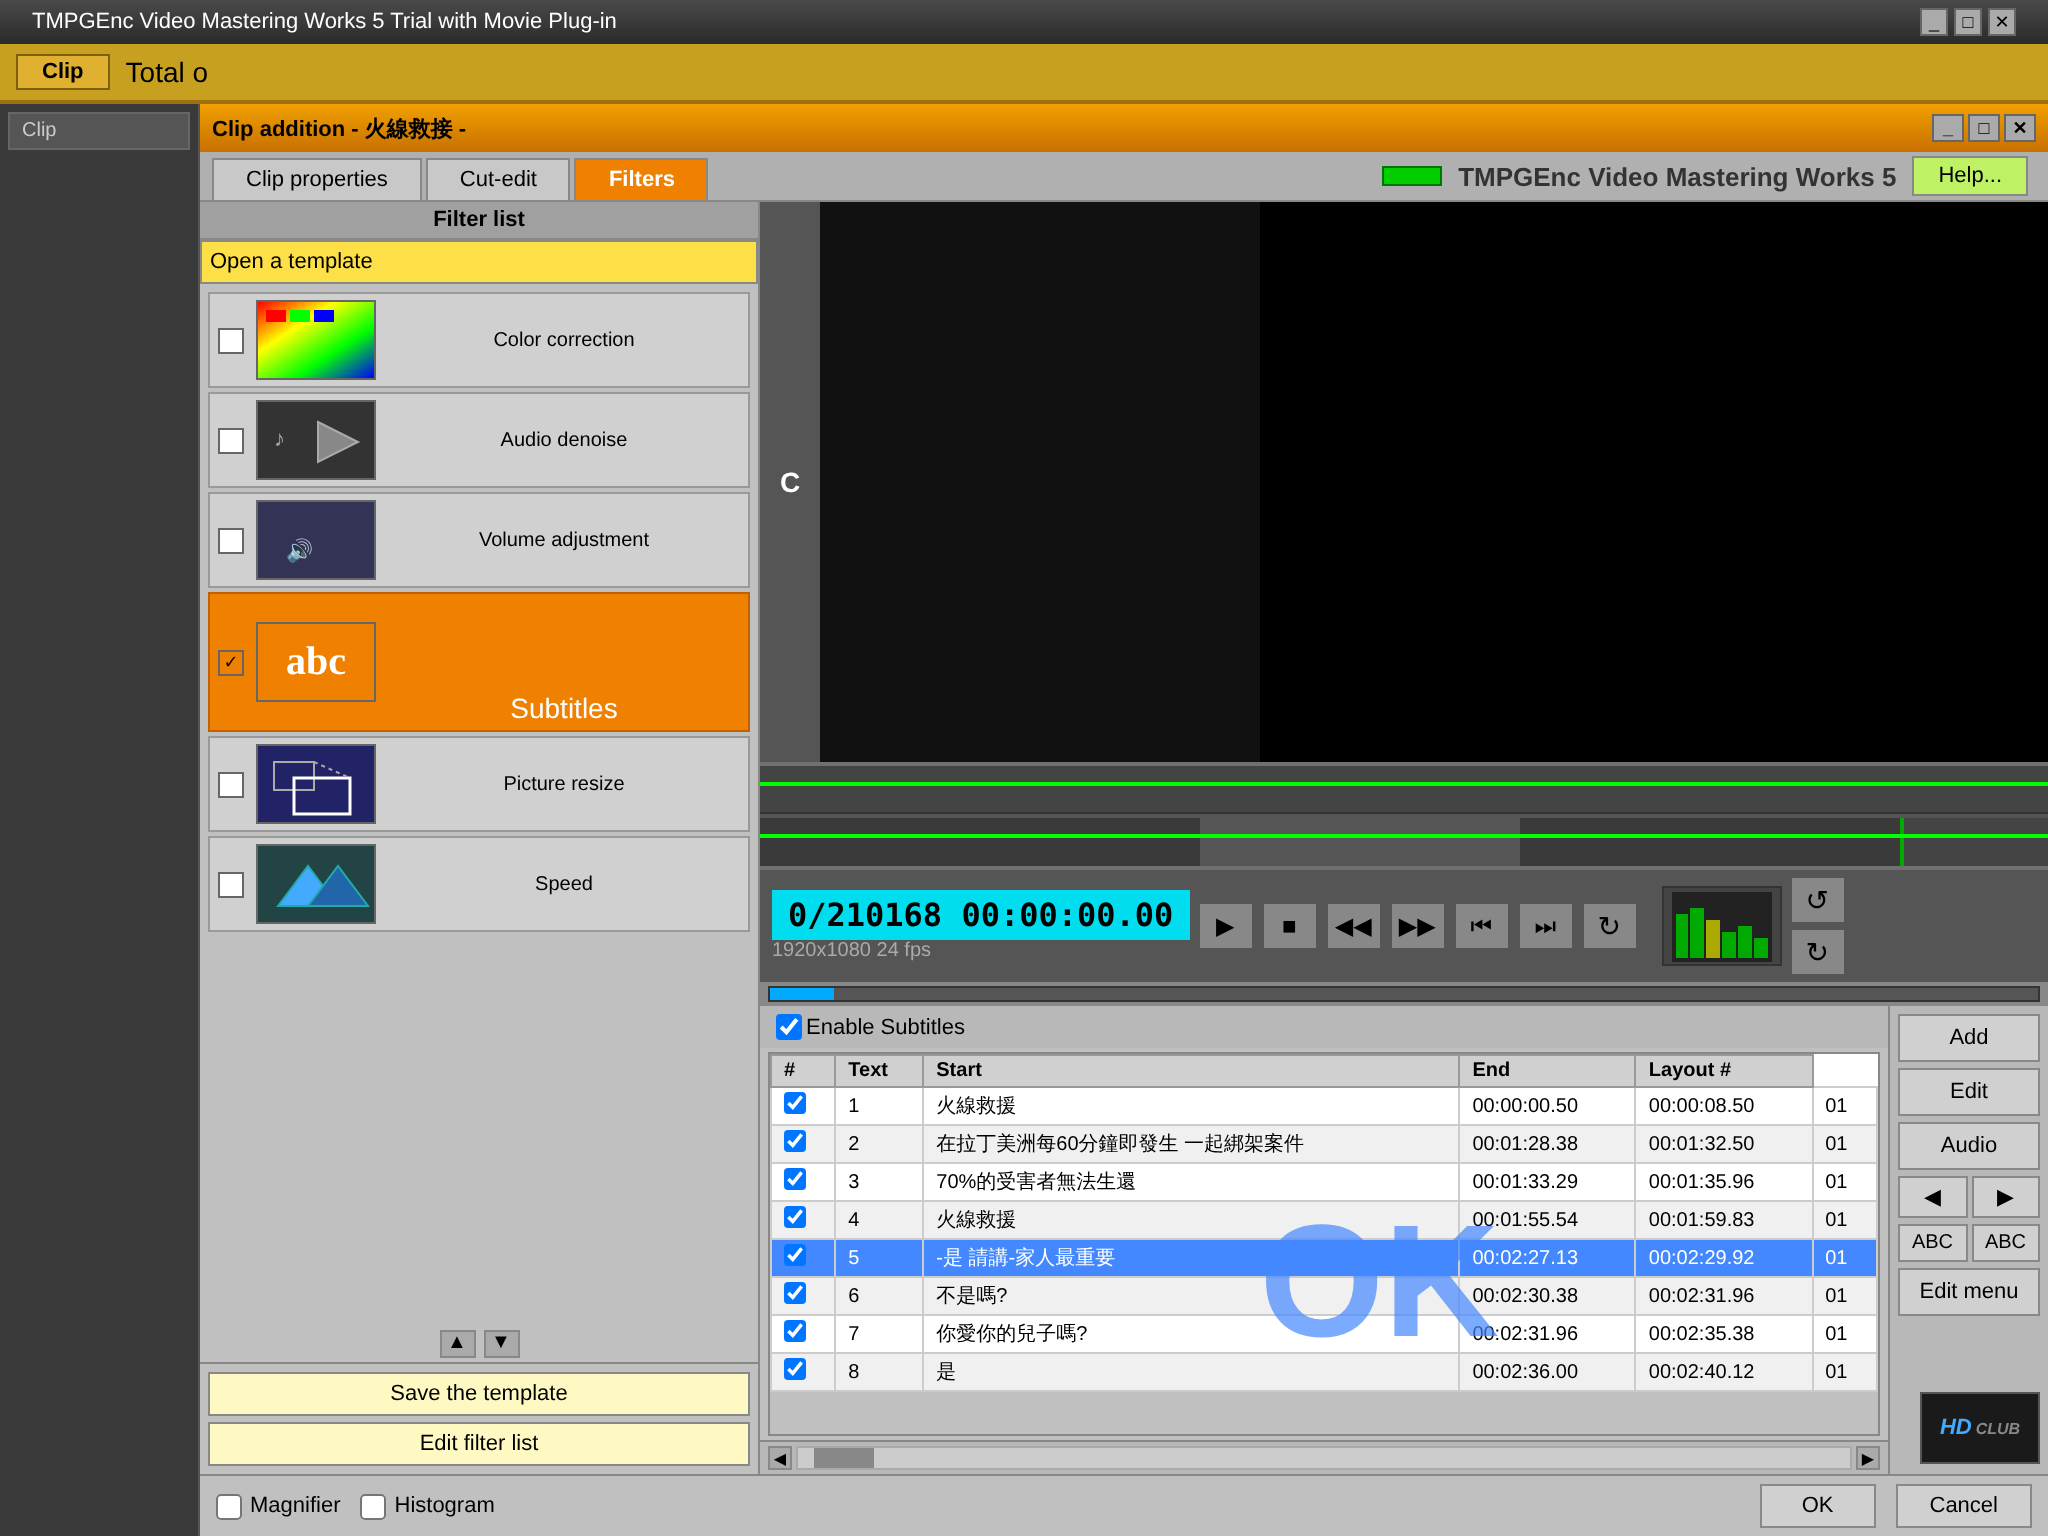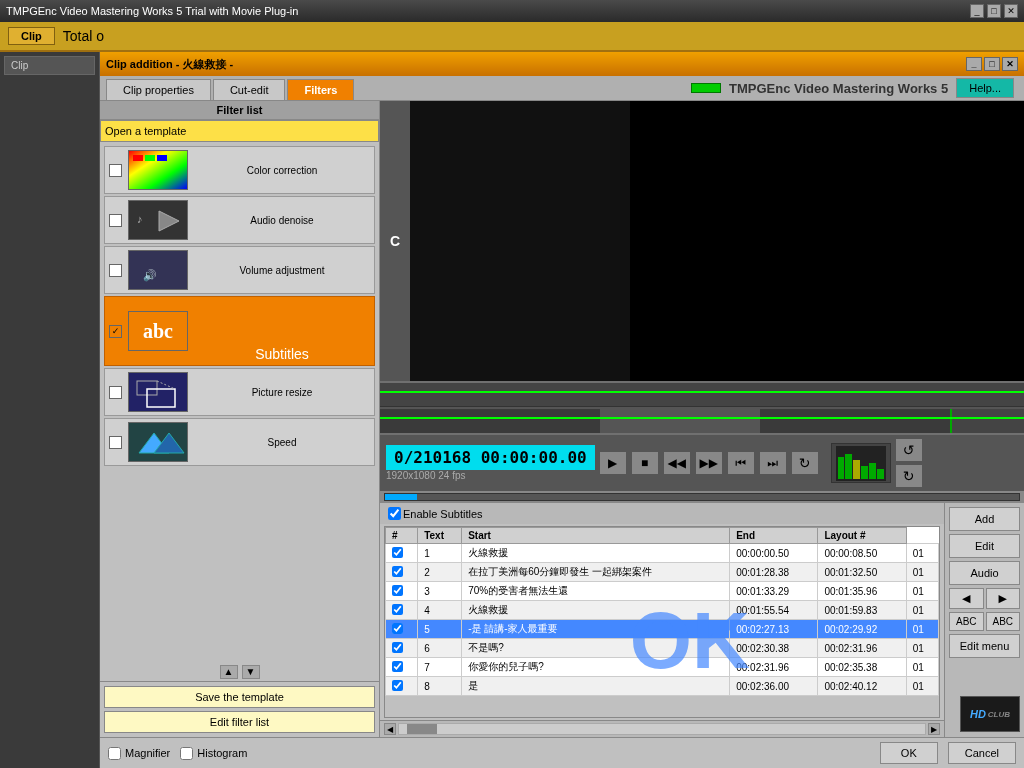--- a/index.html
+++ b/index.html
@@ -5,21 +5,21 @@
     * { box-sizing: border-box; margin: 0; padding: 0; font-family: Arial, sans-serif; font-size: 11px; }
     body { width: 1024px; height: 768px; overflow: hidden; background: #2a2a2a; }
 
     
     .title-bar {
       background: linear-gradient(to bottom, #4a4a4a, #2a2a2a);
       height: 22px;
       display: flex;
       align-items: center;
       justify-content: space-between;
-      padding: 0 6px;
+      padding: 0 16px;
       color: #fff;
       font-size: 11px;
     }
     .title-bar-buttons { display: flex; gap: 3px; }
     .title-btn {
       width: 14px; height: 14px; border: 1px solid #666;
       background: #aaa; display: flex; align-items: center; justify-content: center;
       font-size: 9px; cursor: pointer; color: #000;
     }
 
@@ -531,21 +531,21 @@
 
       <div style="display:flex; align-items:stretch; background:#b0b0b0; border-bottom:1px solid #888;">
         <div class="tab-bar" style="flex:1; border-bottom:none;">
           <div class="tab">Clip properties</div>
           <div class="tab">Cut-edit</div>
           <div class="tab active">Filters</div>
         </div>
         <div style="display:flex; align-items:center; gap:8px; padding:0 10px; background:#b0b0b0;">
           <div class="green-dot"></div>
           <span style="font-size:13px; font-weight:bold; color:#333;">TMPGEnc Video Mastering Works 5</span>
-          <button style="padding:3px 12px; background:#14b8a6; border:1px solid #888; cursor:pointer;">Help...</button>
+          <button style="padding:3px 12px; background:#bef264; border:1px solid #888; cursor:pointer;">Help...</button>
         </div>
       </div>
 
       <div class="dialog-body">
 
         <div class="filter-panel">
           <div class="filter-list-header">Filter list</div>
           <div class="open-template-btn">Open a template</div>
 
           <div class="filter-items-scroll">

